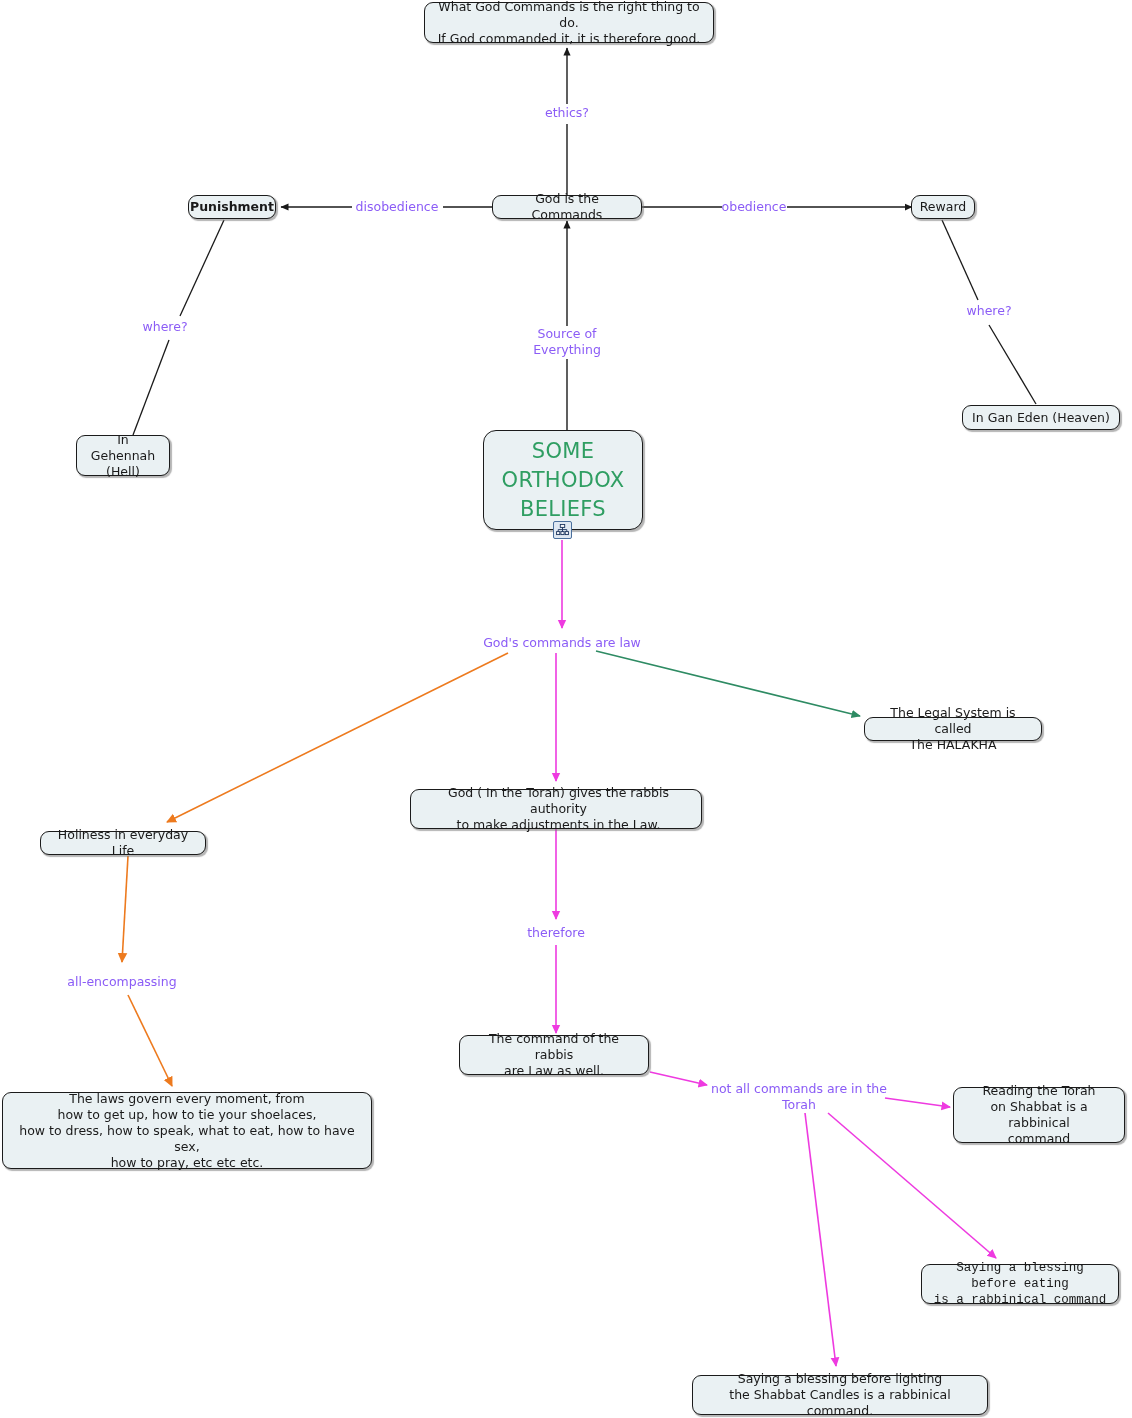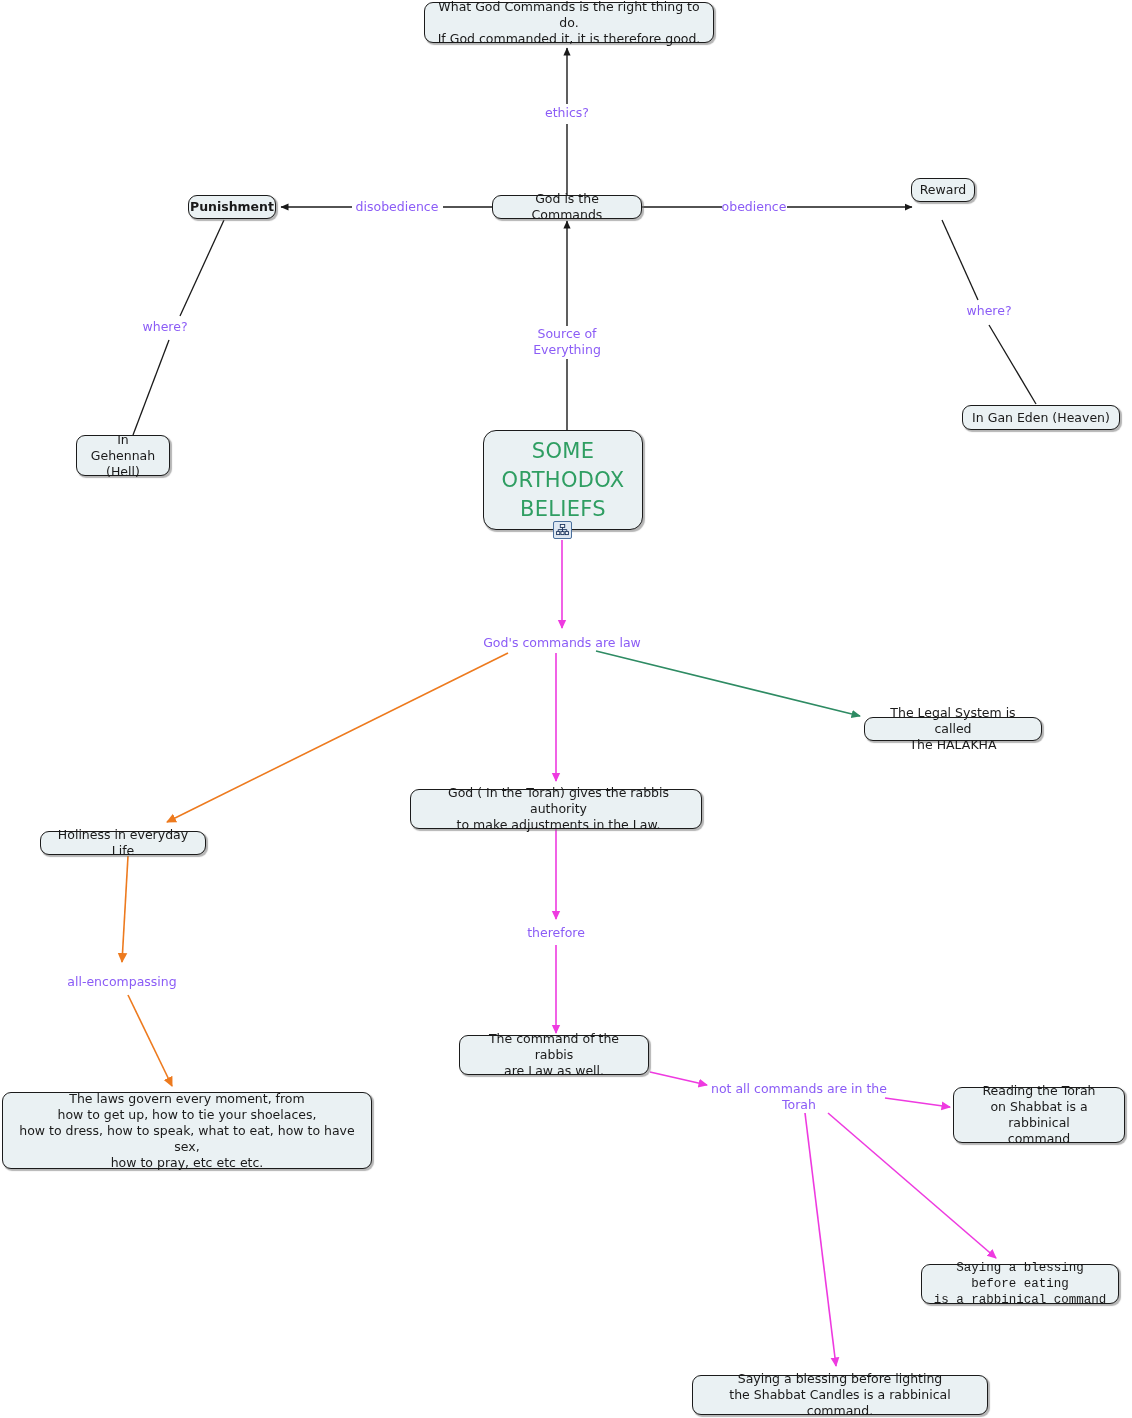--- a/index.html
+++ b/index.html
@@ -141,21 +141,21 @@
     <line x1="805" y1="1113" x2="836" y2="1366" stroke="#ee3ae0" stroke-width="1.6" marker-end="url(#ah-magenta)"></line>
   </svg>
 
   <div class="node" style="left:424px; top:2px; width:290px; height:41px;">What God Commands is the right thing to do.
 If God commanded it, it is therefore good.</div>
 
   <div class="node" style="left:188px; top:195px; width:88px; height:24px;font-weight:bold;">Punishment</div>
 
   <div class="node" style="left:492px; top:195px; width:150px; height:24px;">God is the Commands</div>
 
-  <div class="node" style="left:911px; top:178px; width:64px; height:24px;">Reward</div>
+  <div class="node" style="left:911px; top:195px; width:64px; height:24px;">Reward</div>
 
   <div class="node" style="left:76px; top:435px; width:94px; height:41px;">In Gehennah
 (Hell)</div>
 
   <div class="node" style="left:962px; top:405px; width:158px; height:25px;">In Gan Eden (Heaven)</div>
 
   <div class="node big" style="left:483px; top:430px; width:160px; height:100px;">SOME
 ORTHODOX
 BELIEFS</div>
 

